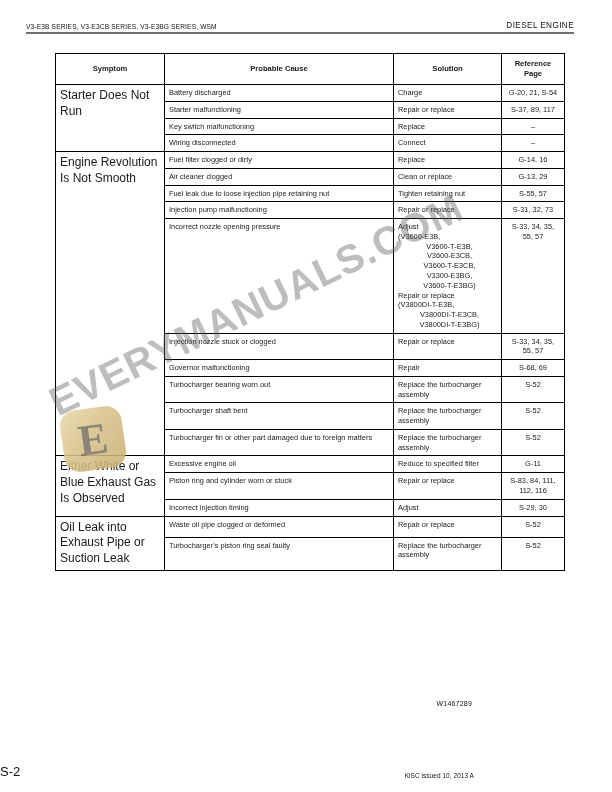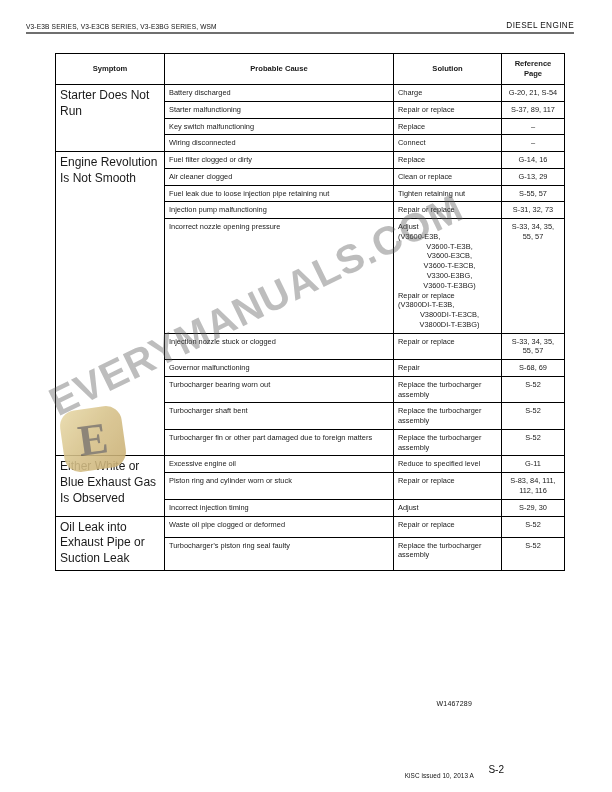--- a/index.html
+++ b/index.html
@@ -139,22 +139,22 @@
     letter-spacing: 0.2px;
     color: #111;
   }
 
   
   .page-num {
     position: absolute;
     left: 0;
     right: 0;
     top: 764px;
-    text-align: right;
-    font-size: 10px;
+    text-align: left;
+    font-size: 13px;
     color: #111;
   }
   .issue-note {
     position: absolute;
     right: 30px;
     top: 772px;
     font-size: 6.4px;
     color: #111;
     letter-spacing: 0.1px;
   }
@@ -316,21 +316,21 @@
             <td class="ref">S-52</td>
           </tr>
           <tr>
             <td class="cause">Turbocharger fin or other part damaged due to foreign matters</td>
             <td class="solution">Replace the turbocharger assembly</td>
             <td class="ref">S-52</td>
           </tr>
           <tr class="group-start">
             <td class="symptom" rowspan="3">Either White or Blue Exhaust Gas Is Observed</td>
             <td class="cause">Excessive engine oil</td>
-            <td class="solution">Reduce to specified level</td>
+            <td class="solution">Reduce to specified filter</td>
             <td class="ref">G-11</td>
           </tr>
           <tr>
             <td class="cause">Piston ring and cylinder worn or stuck</td>
             <td class="solution">Repair or replace</td>
             <td class="ref">S-83, 84, 111, 112, 116</td>
           </tr>
           <tr>
             <td class="cause">Incorrect injection timing</td>
             <td class="solution">Adjust</td>

